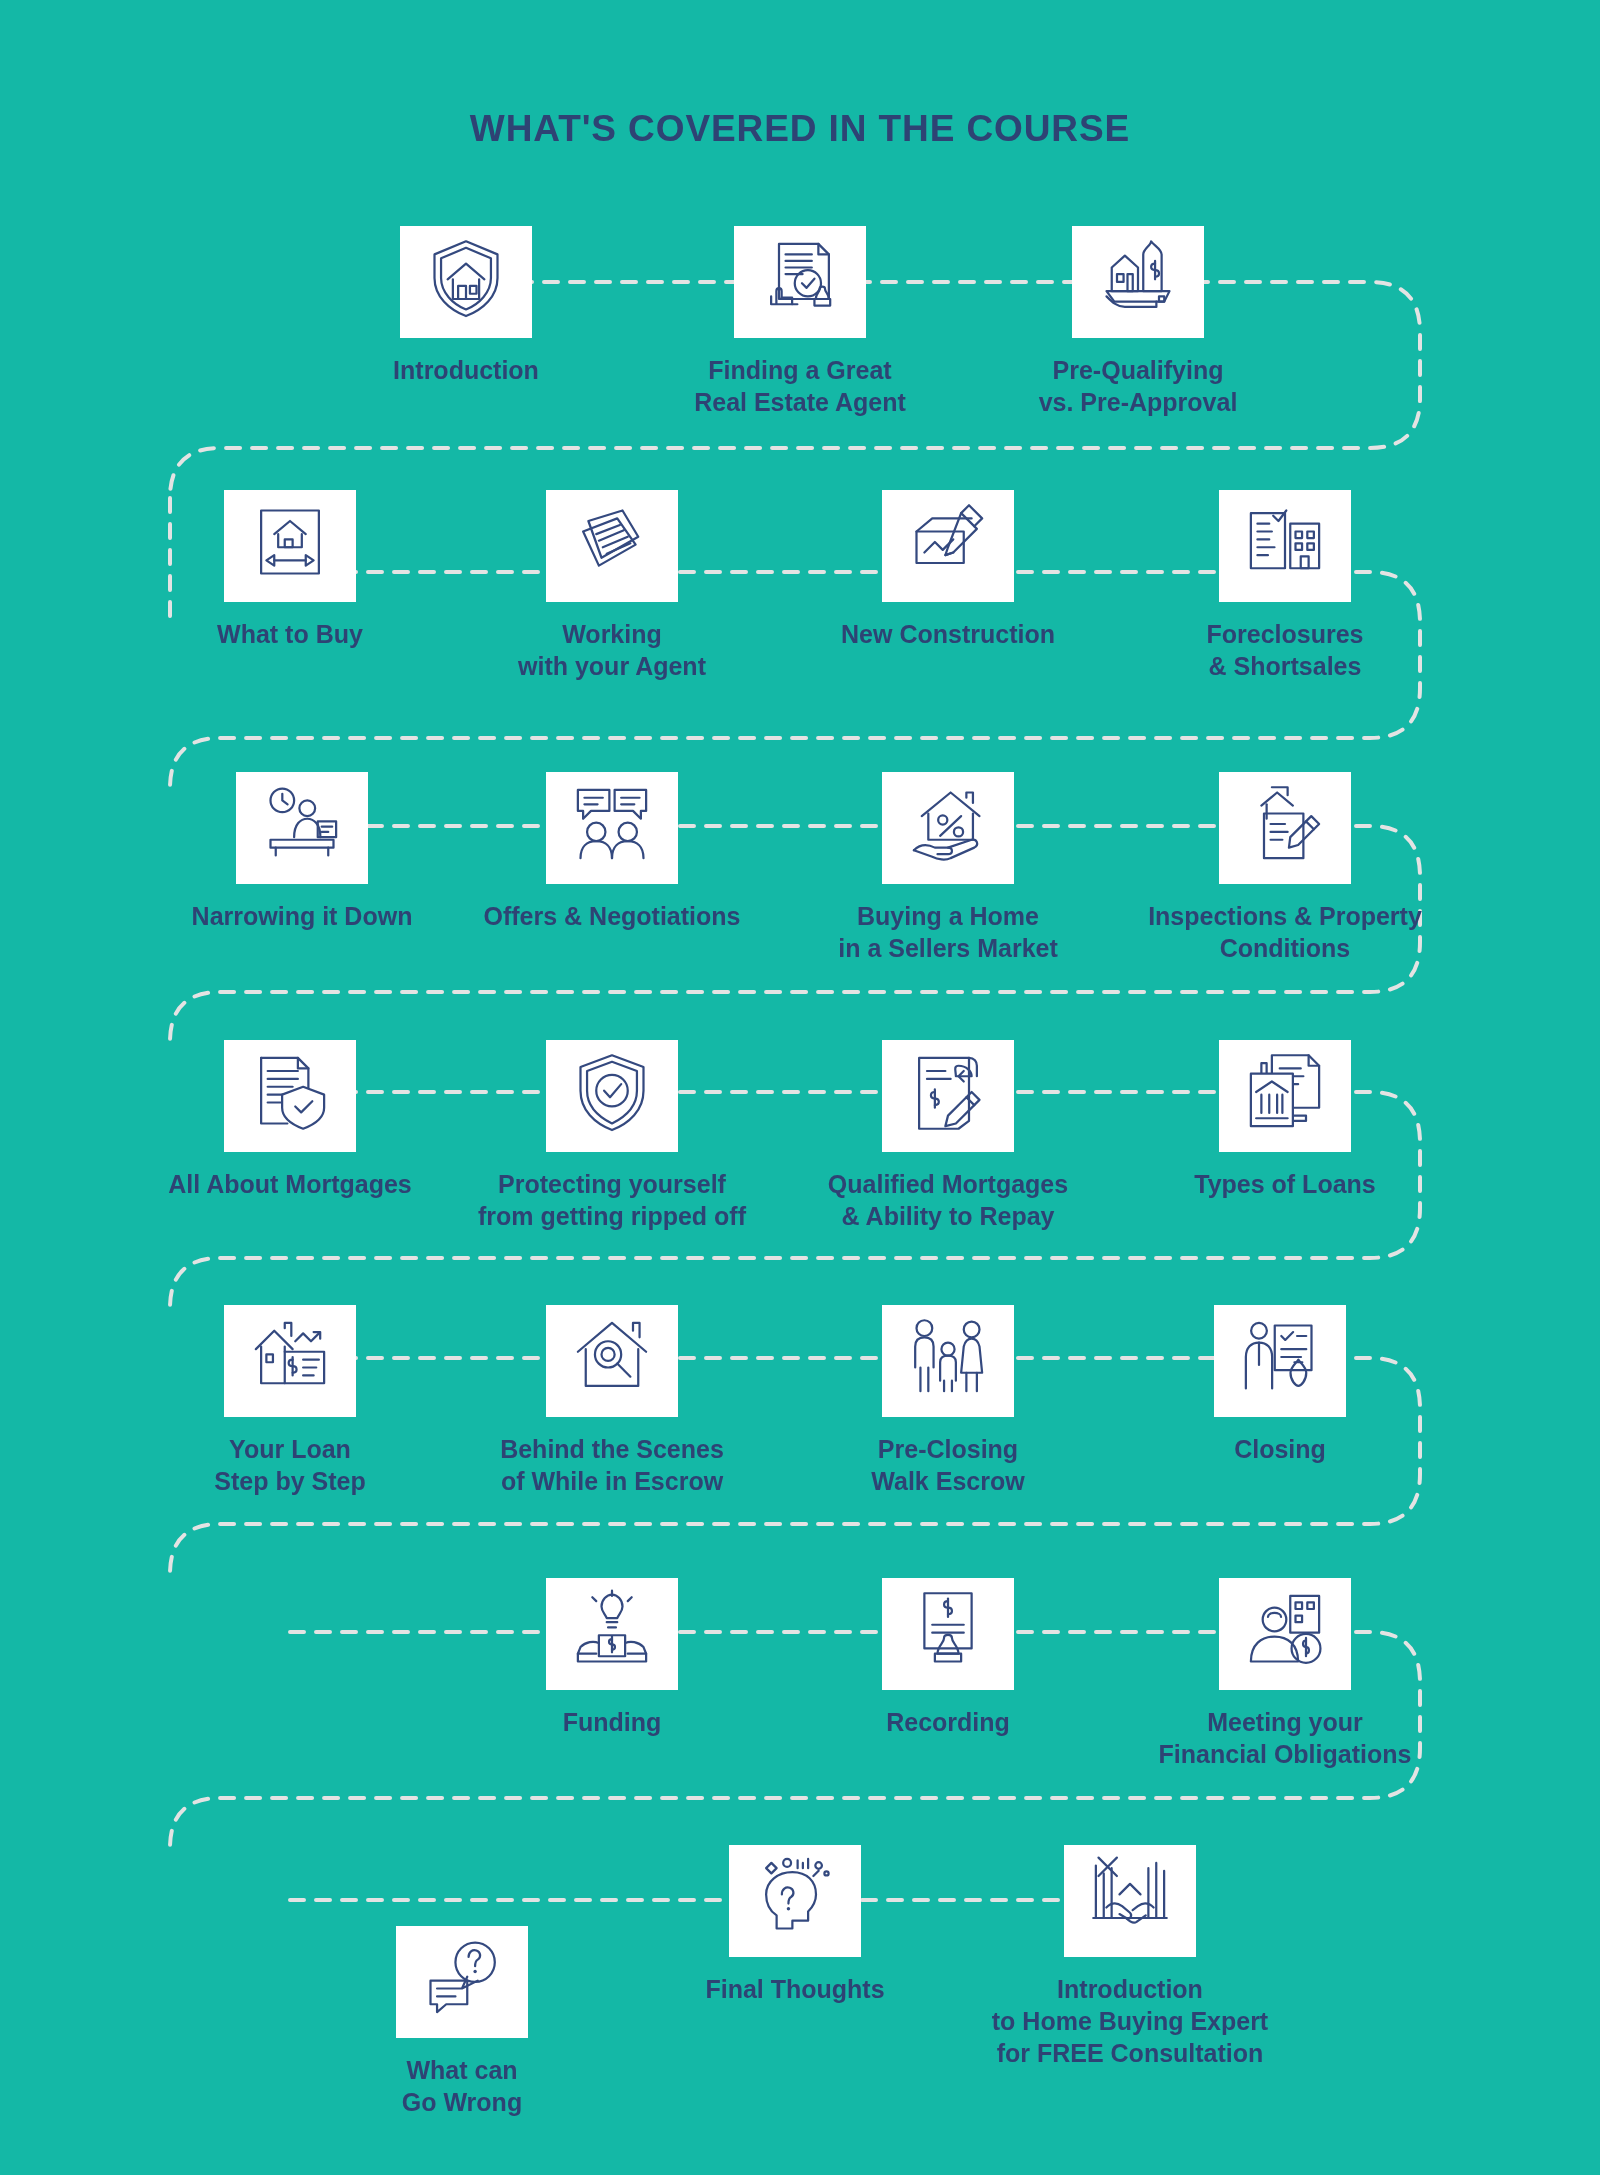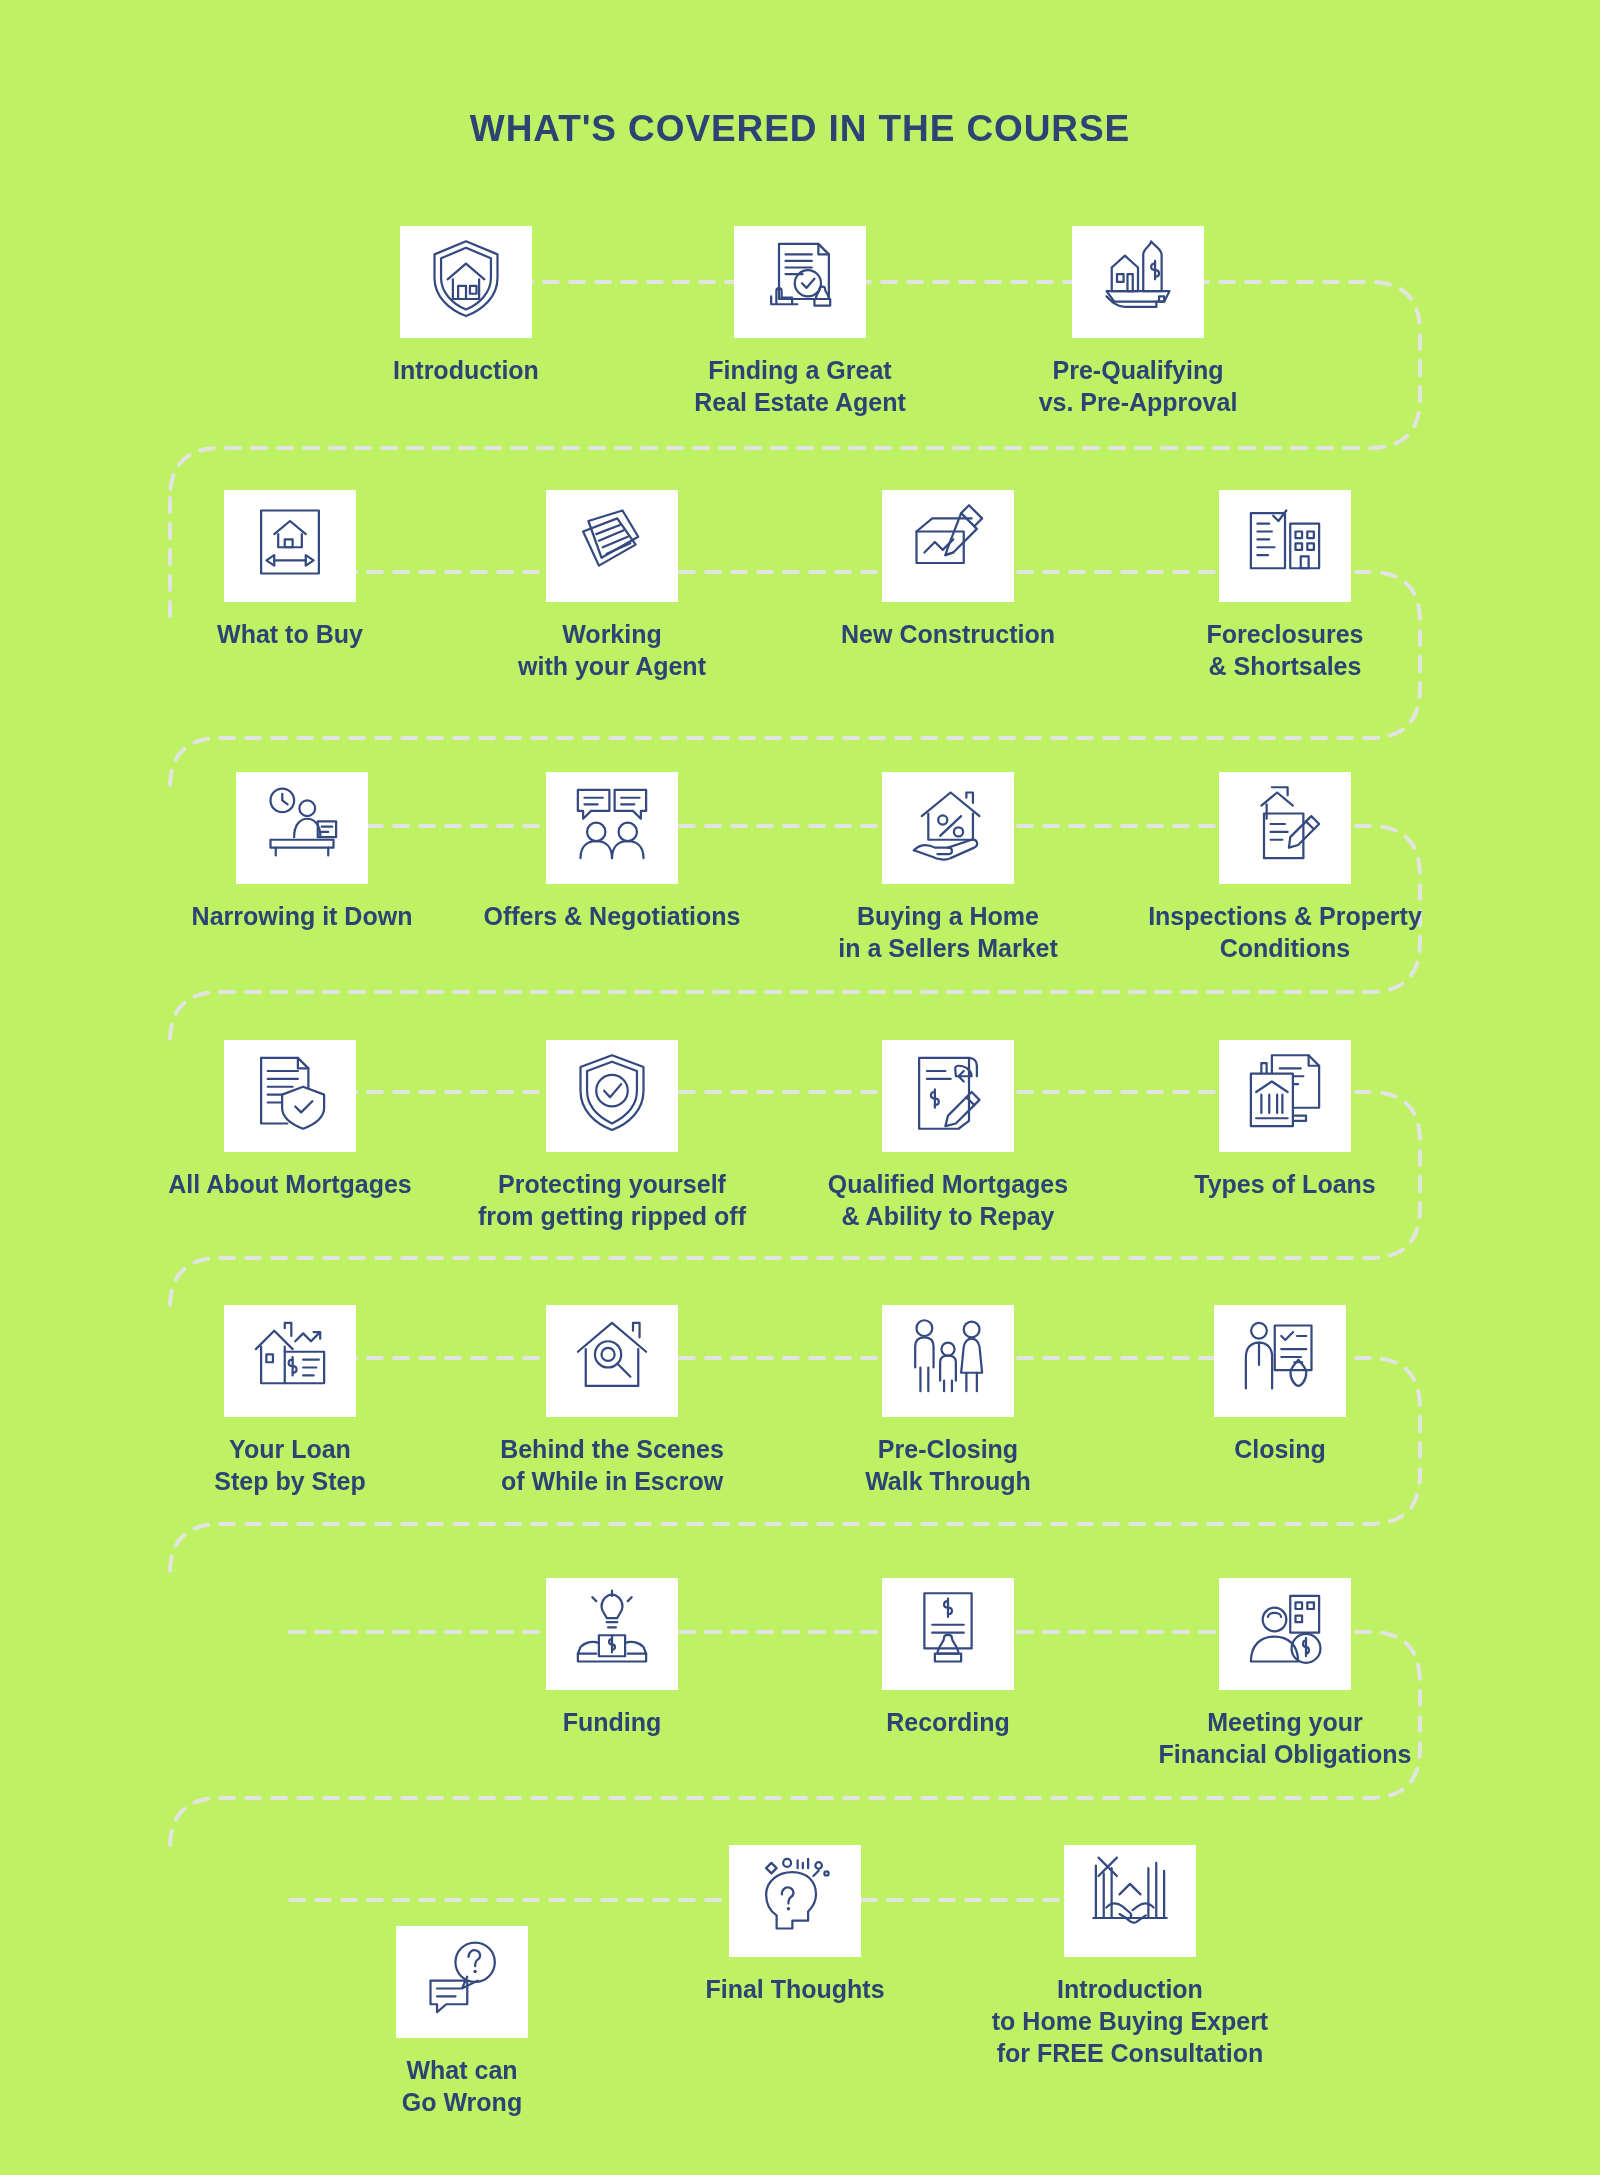--- a/index.html
+++ b/index.html
@@ -6,21 +6,21 @@
   html, body {
     width: 1600px;
     height: 2175px;
     background: #ffffff;
     font-family: "Liberation Sans", sans-serif;
   }
   #page {
     position: relative;
     width: 1600px;
     height: 2175px;
-    background: #bef264;
+    background: #14b8a6;
     overflow: hidden;
   }
   #title {
     position: absolute;
     left: 0; top: 108px;
     width: 1600px;
     text-align: center;
     font-size: 37px;
     font-weight: 700;
     letter-spacing: 0.9px;
@@ -372,21 +372,21 @@
         <path d="M11 40 V58 M17 40 V58"></path>
         <circle cx="32" cy="26" r="5"></circle>
         <path d="M26 50 V36 C26 32 29 31 32 31 C35 31 38 32 38 36 V50"></path>
         <path d="M29 50 V58 M35 50 V58"></path>
         <circle cx="50" cy="11" r="6"></circle>
         <path d="M42 44 L44 24 C45 20 47 18 50 18 C53 18 55 20 56 24 L58 44 Z"></path>
         <path d="M46 44 V58 M54 44 V58"></path>
       </svg>
     </div>
     <div class="label">Pre-Closing
-Walk Through</div>
+Walk Escrow</div>
   </div>
 
   <div class="node" style="left:1280px; top:1305px;">
     <div class="icon-wrap">
       <svg viewBox="0 0 64 64" fill="none" stroke="#34497f" stroke-width="1.7" stroke-linejoin="round" stroke-linecap="round">
         <circle cx="16" cy="12" r="6"></circle>
         <path d="M6 56 V32 C6 25 10 21 16 21 C22 21 26 25 26 32 V56"></path>
         <path d="M16 21 V38"></path>
         <rect x="28" y="8" width="28" height="34"></rect>
         <path d="M33 16 L36 19 L42 13"></path>

